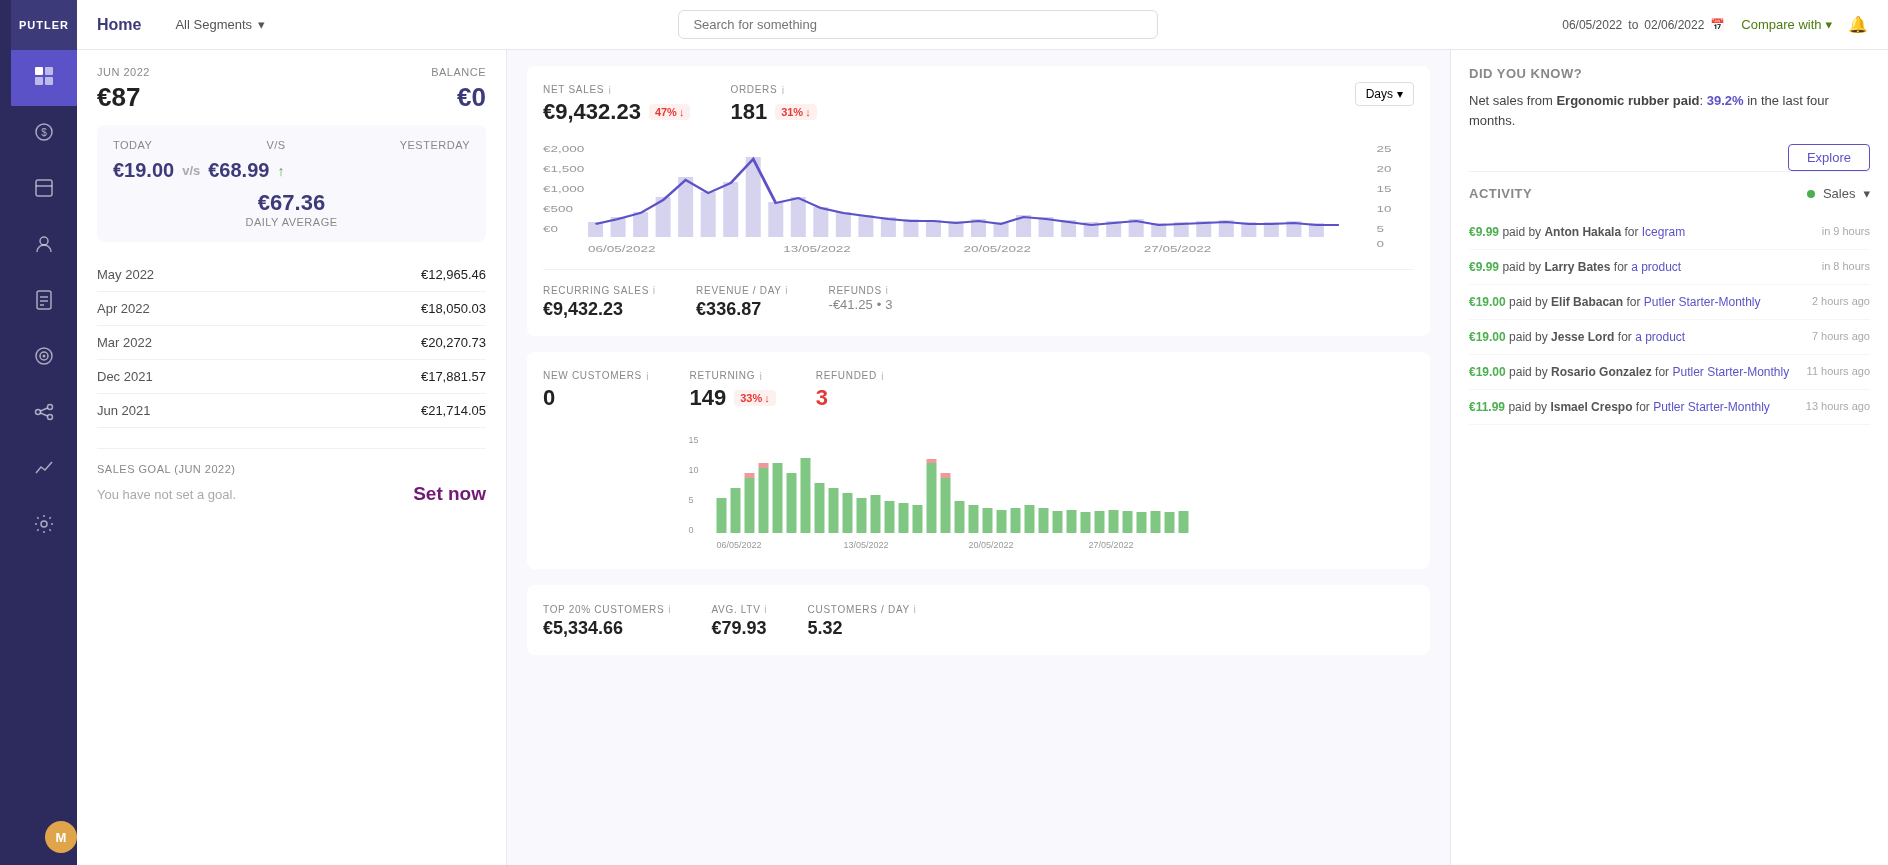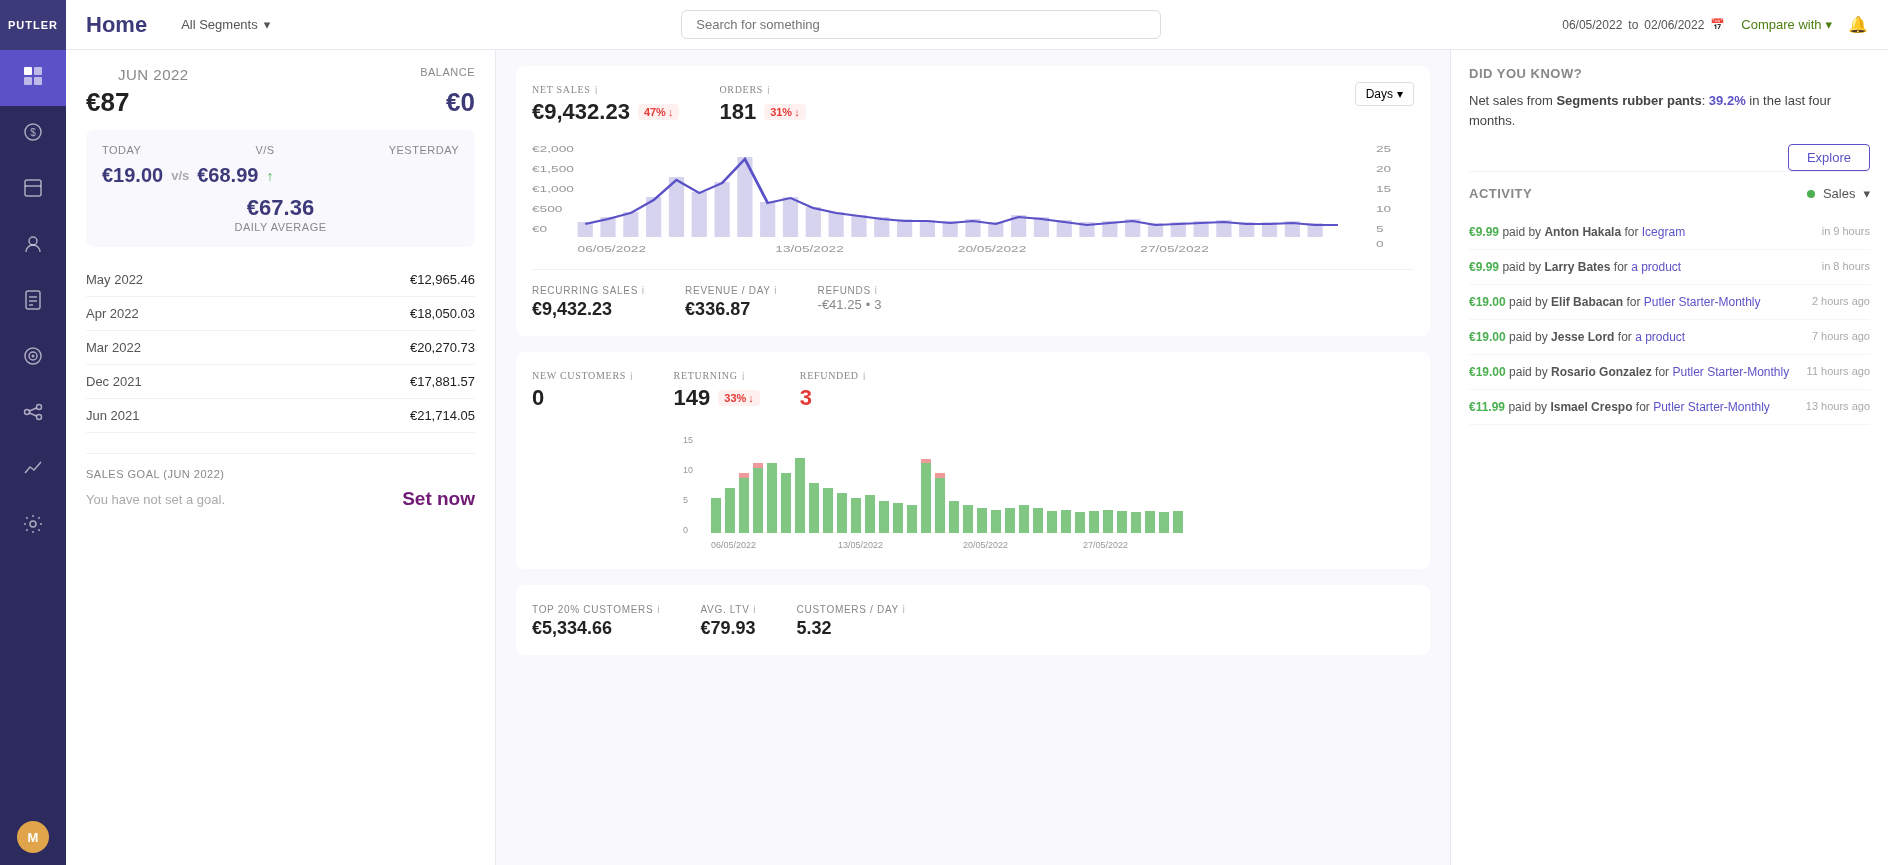--- a/index.html
+++ b/index.html
@@ -1,24 +1,24 @@
 <!DOCTYPE html>
 <html><head>
   <meta charset="utf-8">
   <style>
     * { margin: 0; padding: 0; box-sizing: border-box; }
     body { font-family: -apple-system, BlinkMacSystemFont, 'Segoe UI', sans-serif; background: #f5f6fa; display: flex; height: 865px; overflow: hidden; font-size: 13px; }
 
     
     .sidebar {
-      width: 66px;
+      width: 77px;
       background: #2d2a5e;
       display: flex;
       flex-direction: column;
-      align-items: center;
+      align-items: flex-end;
       padding: 0;
       min-height: 865px;
     }
     .sidebar-logo {
       background: #3d3a7a;
       width: 66px;
       height: 50px;
       display: flex;
       align-items: center;
       justify-content: center;
@@ -65,21 +65,21 @@
       background: white;
       height: 50px;
       display: flex;
       align-items: center;
       padding: 0 20px;
       gap: 16px;
       border-bottom: 1px solid #e8e8f0;
       flex-shrink: 0;
     }
     .header-title {
-      font-size: 22px;
+      font-size: 16px;
       font-weight: 700;
       color: #3d3a7a;
       margin-right: 8px;
     }
     .segment-select {
       display: flex;
       align-items: center;
       gap: 6px;
       color: #555;
       font-size: 13px;
@@ -133,21 +133,21 @@
       padding: 16px 20px;
       flex-shrink: 0;
     }
 
     .balance-row {
       display: flex;
       justify-content: space-between;
       align-items: flex-start;
       margin-bottom: 4px;
     }
-    .balance-label { font-size: 15px; color: #888; letter-spacing: 0.5px; text-transform: uppercase; margin-left: 32px; }
+    .balance-label { font-size: 11px; color: #888; letter-spacing: 0.5px; text-transform: uppercase; }
     .balance-amount { font-size: 11px; color: #888; letter-spacing: 0.5px; text-transform: uppercase; }
     .balance-values { display: flex; justify-content: space-between; margin-bottom: 12px; }
     .balance-eur { font-size: 26px; font-weight: 700; color: #222; }
     .balance-zero { font-size: 26px; font-weight: 700; color: #3d3a7a; }
 
     .vs-row {
       background: #f9f9fd;
       border-radius: 8px;
       padding: 14px 16px;
       margin-bottom: 16px;
@@ -190,21 +190,21 @@
     }
 
     .metrics-top {
       background: white;
       border-radius: 8px;
       padding: 16px;
       margin-bottom: 16px;
     }
     .metrics-row { display: flex; align-items: flex-start; gap: 40px; margin-bottom: 12px; }
     .metric-block {}
-    .metric-label { font-size: 10px; color: #888; text-transform: uppercase; letter-spacing: 0.7px; display: flex; align-items: center; gap: 4px; font-family: Liberation Serif, serif; }
+    .metric-label { font-size: 10px; color: #888; text-transform: uppercase; letter-spacing: 0.7px; display: flex; align-items: center; gap: 4px; }
     .metric-value { font-size: 22px; font-weight: 700; color: #222; display: flex; align-items: center; gap: 8px; margin-top: 2px; }
     .metric-badge-down { background: #fff0f0; color: #e53935; font-size: 11px; padding: 2px 6px; border-radius: 4px; display: flex; align-items: center; gap: 2px; font-weight: 600; }
     .days-btn { margin-left: auto; border: 1px solid #ddd; border-radius: 4px; padding: 4px 10px; font-size: 12px; cursor: pointer; background: white; display: flex; align-items: center; gap: 4px; }
 
     .chart-area {
       width: 100%;
       height: 120px;
       position: relative;
       margin-top: 8px;
     }
@@ -679,21 +679,21 @@
             <div class="metric-sm-value">5.32</div>
           </div>
         </div>
       </div>
     </div>
 
     <div class="right-panel">
       <div class="did-you-know">
         <div class="dyk-title">DID YOU KNOW?</div>
         <div class="dyk-text">
-          <span>Net sales from </span><strong>Segments rubber pants</strong><span>: </span><span class="dyk-highlight">39.2%</span><span> in the last four months.</span>
+          <span>Net sales from </span><strong>Ergonomic rubber paid</strong><span>: </span><span class="dyk-highlight">39.2%</span><span> in the last four months.</span>
         </div>
         <button class="explore-btn">Explore</button>
       </div>
 
       <div class="activity-section">
         <div class="activity-header">
           <span class="activity-title">ACTIVITY</span>
           <div class="activity-filter">
             <span class="dot-green"></span>
             <span>Sales</span>

